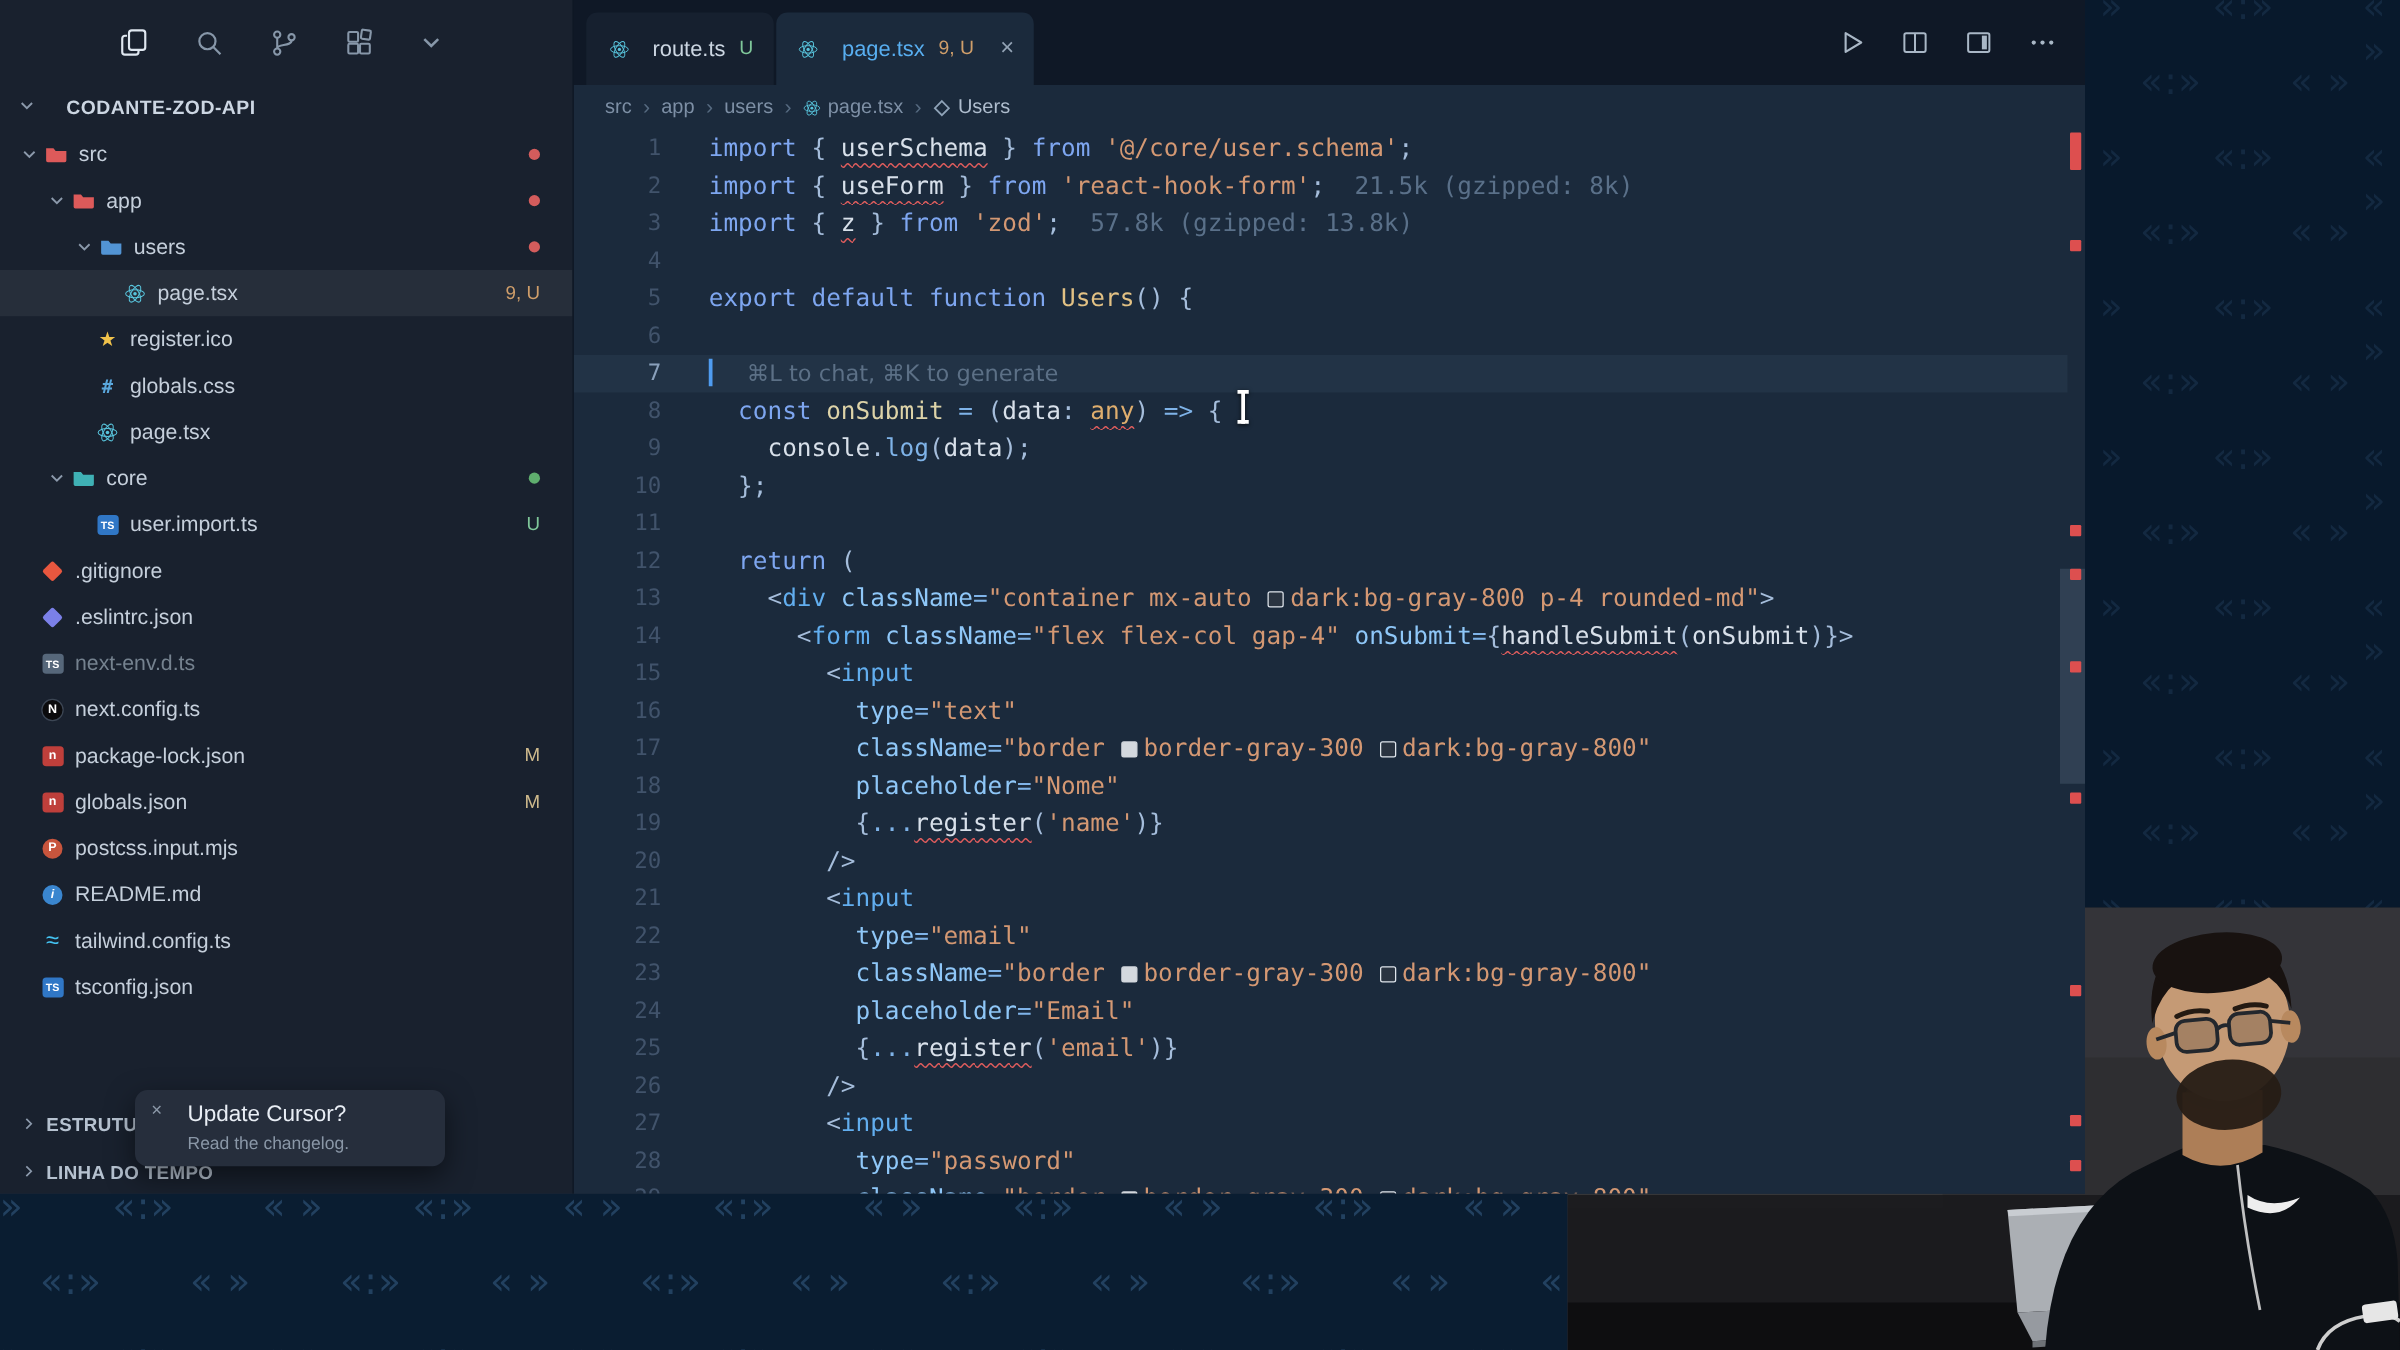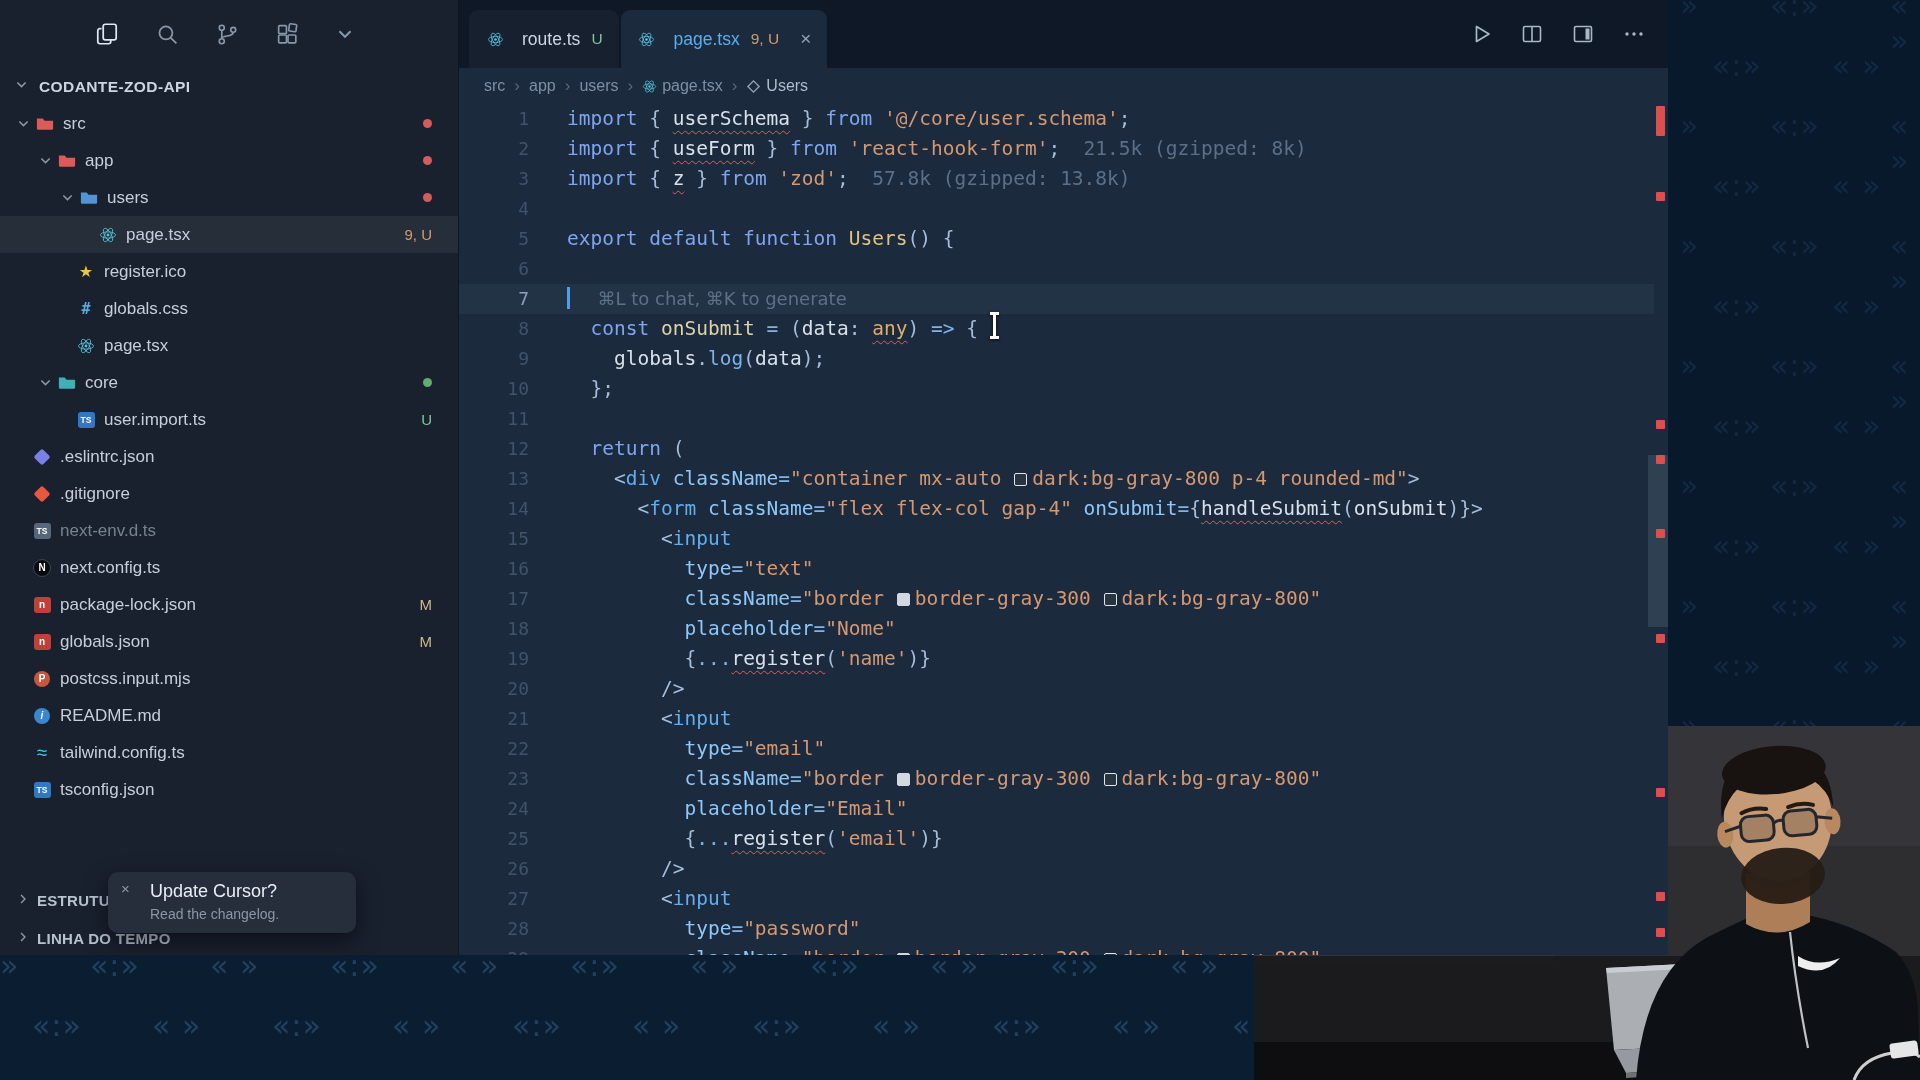--- a/index.html
+++ b/index.html
@@ -13,21 +13,21 @@
   
   #webcam{position:absolute;left:1254px;top:726px;width:666px;height:354px;overflow:hidden;background:#2e2e31;z-index:5;}
 
   
   #vscode{position:absolute;left:0;top:0;width:1668px;height:955px;background:#1b2a3c;z-index:10;overflow:hidden;}
 
   
   #sidebar{position:absolute;left:0;top:0;width:458px;height:955px;background:#19212e;border-right:1px solid #0d1623;overflow:hidden;z-index:12;}
   #activity-icons{position:absolute;top:0;left:0;right:0;height:68px;display:flex;align-items:center;gap:35px;padding-left:94px;}
   .abtn{display:inline-flex;align-items:center;}
-  #explorer-header{position:absolute;top:68px;left:0;right:0;height:37px;display:flex;align-items:center;gap:10px;padding-left:14px;font-weight:700;font-size:15.5px;letter-spacing:.4px;color:#ccd6e2;}
+  #explorer-header{position:absolute;top:68px;left:0;right:0;height:37px;display:flex;align-items:center;gap:24px;padding-left:14px;font-weight:700;font-size:15.5px;letter-spacing:.4px;color:#ccd6e2;}
   #file-tree{position:absolute;top:105px;left:0;right:0;}
   .trow{height:37px;display:flex;align-items:center;font-size:17px;color:#c5cfdb;box-sizing:border-box;}
   .trow.sel{background:rgba(255,255,255,0.06);}
   .trow.dim .tlabel{color:#75828f;}
   .tchev{width:18px;display:inline-flex;justify-content:center;margin-right:3px;}
   .ticon{width:20px;display:inline-flex;justify-content:center;align-items:center;margin-right:8px;}
   .tlabel{white-space:nowrap;}
   .tbadge{margin-left:auto;padding-right:26px;font-size:15px;}
   .tdot{margin-left:auto;margin-right:26px;width:9px;height:9px;border-radius:50%;}
   .fsq{display:inline-flex;width:17px;height:16px;align-items:center;justify-content:center;border-radius:3px;font-size:8.5px;font-weight:bold;color:#fff;}
@@ -589,29 +589,29 @@
           </div>
           <div class="trow" style="padding-left: 76px;">
             <span class="ticon">
               <span class="fsq" style="background:#3077c6">TS</span>
             </span>
             <span class="tlabel">user.import.ts</span>
             <span class="tbadge" style="color: rgb(127, 199, 154);">U</span>
           </div>
           <div class="trow" style="padding-left: 32px;">
             <span class="ticon">
+              <span style="display:inline-block;width:12px;height:12px;background:#e8573f;transform:rotate(45deg);border-radius:2px"></span>
+            </span>
+            <span class="tlabel">.gitignore</span>
+          </div>
+          <div class="trow" style="padding-left: 32px;">
+            <span class="ticon">
               <span style="display:inline-block;width:12px;height:12px;background:#7b80e8;transform:rotate(45deg);border-radius:2px"></span>
             </span>
             <span class="tlabel">.eslintrc.json</span>
-          </div>
-          <div class="trow" style="padding-left: 32px;">
-            <span class="ticon">
-              <span style="display:inline-block;width:12px;height:12px;background:#e8573f;transform:rotate(45deg);border-radius:2px"></span>
-            </span>
-            <span class="tlabel">.gitignore</span>
           </div>
           <div class="trow dim" style="padding-left: 32px;">
             <span class="ticon">
               <span class="fsq" style="background:#56677a">TS</span>
             </span>
             <span class="tlabel">next-env.d.ts</span>
           </div>
           <div class="trow" style="padding-left: 32px;">
             <span class="ticon">
               <span class="fcirc" style="background:#0b0b0d;border:1px solid #3c4654;color:#fff">N</span>
@@ -781,21 +781,21 @@
       <div id="code-pane">
         <div id="code-lines">
             <div class="cl"><span style="color: rgb(126, 166, 240);">import </span><span style="color: rgb(165, 189, 219);">{ </span><span class="sqg" style="color: rgb(216, 224, 234);">userSchema</span><span style="color: rgb(165, 189, 219);"> } </span><span style="color: rgb(126, 166, 240);">from </span><span style="color: rgb(212, 152, 115);">'@/core/user.schema'</span><span style="color: rgb(165, 189, 219);">;</span></div>
             <div class="cl"><span style="color: rgb(126, 166, 240);">import </span><span style="color: rgb(165, 189, 219);">{ </span><span class="sqg" style="color: rgb(216, 224, 234);">useForm</span><span style="color: rgb(165, 189, 219);"> } </span><span style="color: rgb(126, 166, 240);">from </span><span style="color: rgb(212, 152, 115);">'react-hook-form'</span><span style="color: rgb(165, 189, 219);">;</span><span style="color: rgb(90, 112, 137);">  21.5k (gzipped: 8k)</span></div>
             <div class="cl"><span style="color: rgb(126, 166, 240);">import </span><span style="color: rgb(165, 189, 219);">{ </span><span class="sqg" style="color: rgb(216, 224, 234);">z</span><span style="color: rgb(165, 189, 219);"> } </span><span style="color: rgb(126, 166, 240);">from </span><span style="color: rgb(212, 152, 115);">'zod'</span><span style="color: rgb(165, 189, 219);">;</span><span style="color: rgb(90, 112, 137);">  57.8k (gzipped: 13.8k)</span></div>
             <div class="cl"></div>
             <div class="cl"><span style="color: rgb(126, 166, 240);">export </span><span style="color: rgb(126, 166, 240);">default </span><span style="color: rgb(126, 166, 240);">function </span><span style="color: rgb(226, 193, 132);">Users</span><span style="color: rgb(165, 189, 219);">() {</span></div>
             <div class="cl"></div>
             <div class="cl act"><span class="caret"></span><span style="color: rgb(216, 224, 234);">  </span><span style="color: rgb(92, 112, 134); font-family: &quot;DejaVu Sans&quot;, &quot;Liberation Sans&quot;, sans-serif; font-size: 18px;">⌘L to chat, ⌘K to generate</span></div>
             <div class="cl"><span style="color: rgb(216, 224, 234);">  </span><span style="color: rgb(126, 166, 240);">const </span><span style="color: rgb(221, 211, 168);">onSubmit</span><span style="color: rgb(127, 179, 232);"> = </span><span style="color: rgb(165, 189, 219);">(</span><span style="color: rgb(216, 224, 234);">data</span><span style="color: rgb(165, 189, 219);">: </span><span class="sqg" style="color: rgb(223, 174, 110);">any</span><span style="color: rgb(165, 189, 219);">) </span><span style="color: rgb(127, 179, 232);">=&gt; </span><span style="color: rgb(165, 189, 219);">{</span></div>
-            <div class="cl"><span style="color: rgb(216, 224, 234);">    </span><span style="color: rgb(216, 224, 234);">globals</span><span style="color: rgb(165, 189, 219);">.</span><span style="color: rgb(127, 179, 232);">log</span><span style="color: rgb(165, 189, 219);">(</span><span style="color: rgb(216, 224, 234);">data</span><span style="color: rgb(165, 189, 219);">);</span></div>
+            <div class="cl"><span style="color: rgb(216, 224, 234);">    </span><span style="color: rgb(216, 224, 234);">console</span><span style="color: rgb(165, 189, 219);">.</span><span style="color: rgb(127, 179, 232);">log</span><span style="color: rgb(165, 189, 219);">(</span><span style="color: rgb(216, 224, 234);">data</span><span style="color: rgb(165, 189, 219);">);</span></div>
             <div class="cl"><span style="color: rgb(165, 189, 219);">  };</span></div>
             <div class="cl"></div>
             <div class="cl"><span style="color: rgb(216, 224, 234);">  </span><span style="color: rgb(126, 166, 240);">return</span><span style="color: rgb(165, 189, 219);"> (</span></div>
             <div class="cl"><span style="color: rgb(216, 224, 234);">    </span><span style="color: rgb(165, 189, 219);">&lt;</span><span style="color: rgb(98, 174, 239);">div</span><span style="color: rgb(143, 199, 248);"> className</span><span style="color: rgb(127, 179, 232);">=</span><span style="color: rgb(212, 152, 115);">"container mx-auto </span><span class="sw" style="background: rgb(42, 52, 65); border-color: rgb(223, 229, 236);"></span><span style="color: rgb(212, 152, 115);">dark:bg-gray-800 p-4 rounded-md"</span><span style="color: rgb(165, 189, 219);">&gt;</span></div>
             <div class="cl"><span style="color: rgb(216, 224, 234);">      </span><span style="color: rgb(165, 189, 219);">&lt;</span><span style="color: rgb(98, 174, 239);">form</span><span style="color: rgb(143, 199, 248);"> className</span><span style="color: rgb(127, 179, 232);">=</span><span style="color: rgb(212, 152, 115);">"flex flex-col gap-4"</span><span style="color: rgb(143, 199, 248);"> onSubmit</span><span style="color: rgb(127, 179, 232);">=</span><span style="color: rgb(165, 189, 219);">{</span><span class="sqg" style="color: rgb(216, 224, 234);">handleSubmit</span><span style="color: rgb(165, 189, 219);">(</span><span style="color: rgb(216, 224, 234);">onSubmit</span><span style="color: rgb(165, 189, 219);">)}</span><span style="color: rgb(165, 189, 219);">&gt;</span></div>
             <div class="cl"><span style="color: rgb(216, 224, 234);">        </span><span style="color: rgb(165, 189, 219);">&lt;</span><span style="color: rgb(98, 174, 239);">input</span></div>
             <div class="cl"><span style="color: rgb(216, 224, 234);">          </span><span style="color: rgb(143, 199, 248);">type</span><span style="color: rgb(127, 179, 232);">=</span><span style="color: rgb(212, 152, 115);">"text"</span></div>
             <div class="cl"><span style="color: rgb(216, 224, 234);">          </span><span style="color: rgb(143, 199, 248);">className</span><span style="color: rgb(127, 179, 232);">=</span><span style="color: rgb(212, 152, 115);">"border </span><span class="sw" style="background: rgb(211, 216, 222); border-color: rgb(211, 216, 222);"></span><span style="color: rgb(212, 152, 115);">border-gray-300 </span><span class="sw" style="background: rgb(42, 52, 65); border-color: rgb(223, 229, 236);"></span><span style="color: rgb(212, 152, 115);">dark:bg-gray-800"</span></div>
             <div class="cl"><span style="color: rgb(216, 224, 234);">          </span><span style="color: rgb(143, 199, 248);">placeholder</span><span style="color: rgb(127, 179, 232);">=</span><span style="color: rgb(212, 152, 115);">"Nome"</span></div>
             <div class="cl"><span style="color: rgb(216, 224, 234);">          </span><span style="color: rgb(165, 189, 219);">{</span><span style="color: rgb(127, 179, 232);">...</span><span class="sqg" style="color: rgb(216, 224, 234);">register</span><span style="color: rgb(165, 189, 219);">(</span><span style="color: rgb(212, 152, 115);">'name'</span><span style="color: rgb(165, 189, 219);">)}</span></div>

